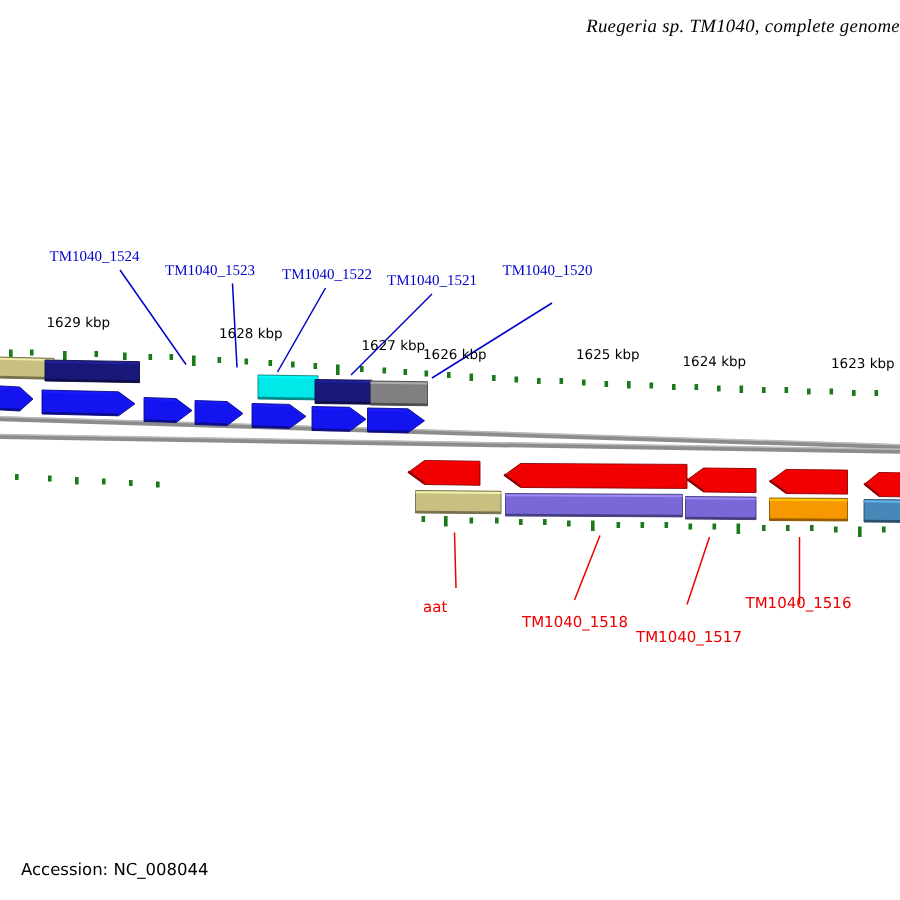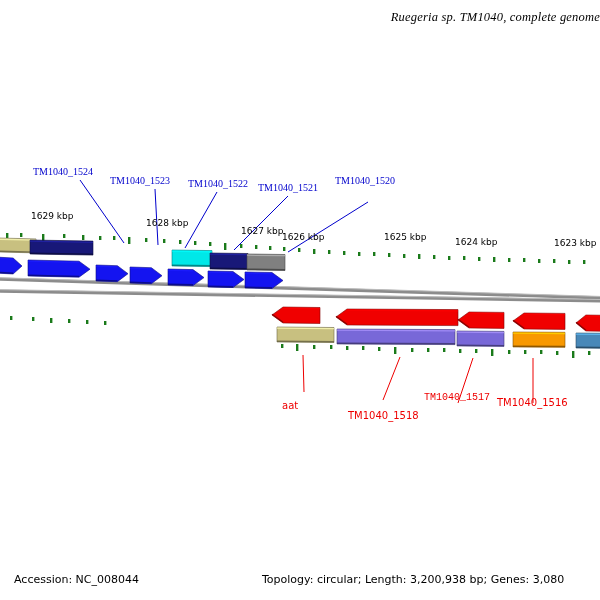--- a/index.html
+++ b/index.html
@@ -242,20 +242,19 @@
   <div id="top-labels">
       <div class="gene-label top" style="left: 33px; top: 166px;">TM1040_1524</div>
       <div class="gene-label top" style="left: 110px; top: 175px;">TM1040_1523</div>
       <div class="gene-label top" style="left: 188px; top: 178px;">TM1040_1522</div>
       <div class="gene-label top" style="left: 258px; top: 182px;">TM1040_1521</div>
       <div class="gene-label top" style="left: 335px; top: 175px; text-align: center;">TM1040_1520</div>
     </div>
   <div id="bottom-labels">
       <div class="gene-label bottom" style="left: 282px; top: 400px;">aat</div>
       <div class="gene-label bottom" style="left: 348px; top: 410px;">TM1040_1518</div>
-      <div class="gene-label bottom" style="left: 424px; top: 392px; font-family: Liberation Mono, monospace;">TM1040_1517</div>
+      <div class="gene-label bottom" style="left: 424px; top: 420px;">TM1040_1517</div>
       <div class="gene-label bottom" style="left: 497px; top: 397px;">TM1040_1516</div>
     </div>
 
   <div class="footer-text" id="acc">Accession: NC_008044</div>
-  <div class="footer-text" id="topo">Topology: circular; Length: 3,200,938 bp; Genes: 3,080</div>
 
 </div>
 
 </body></html>

